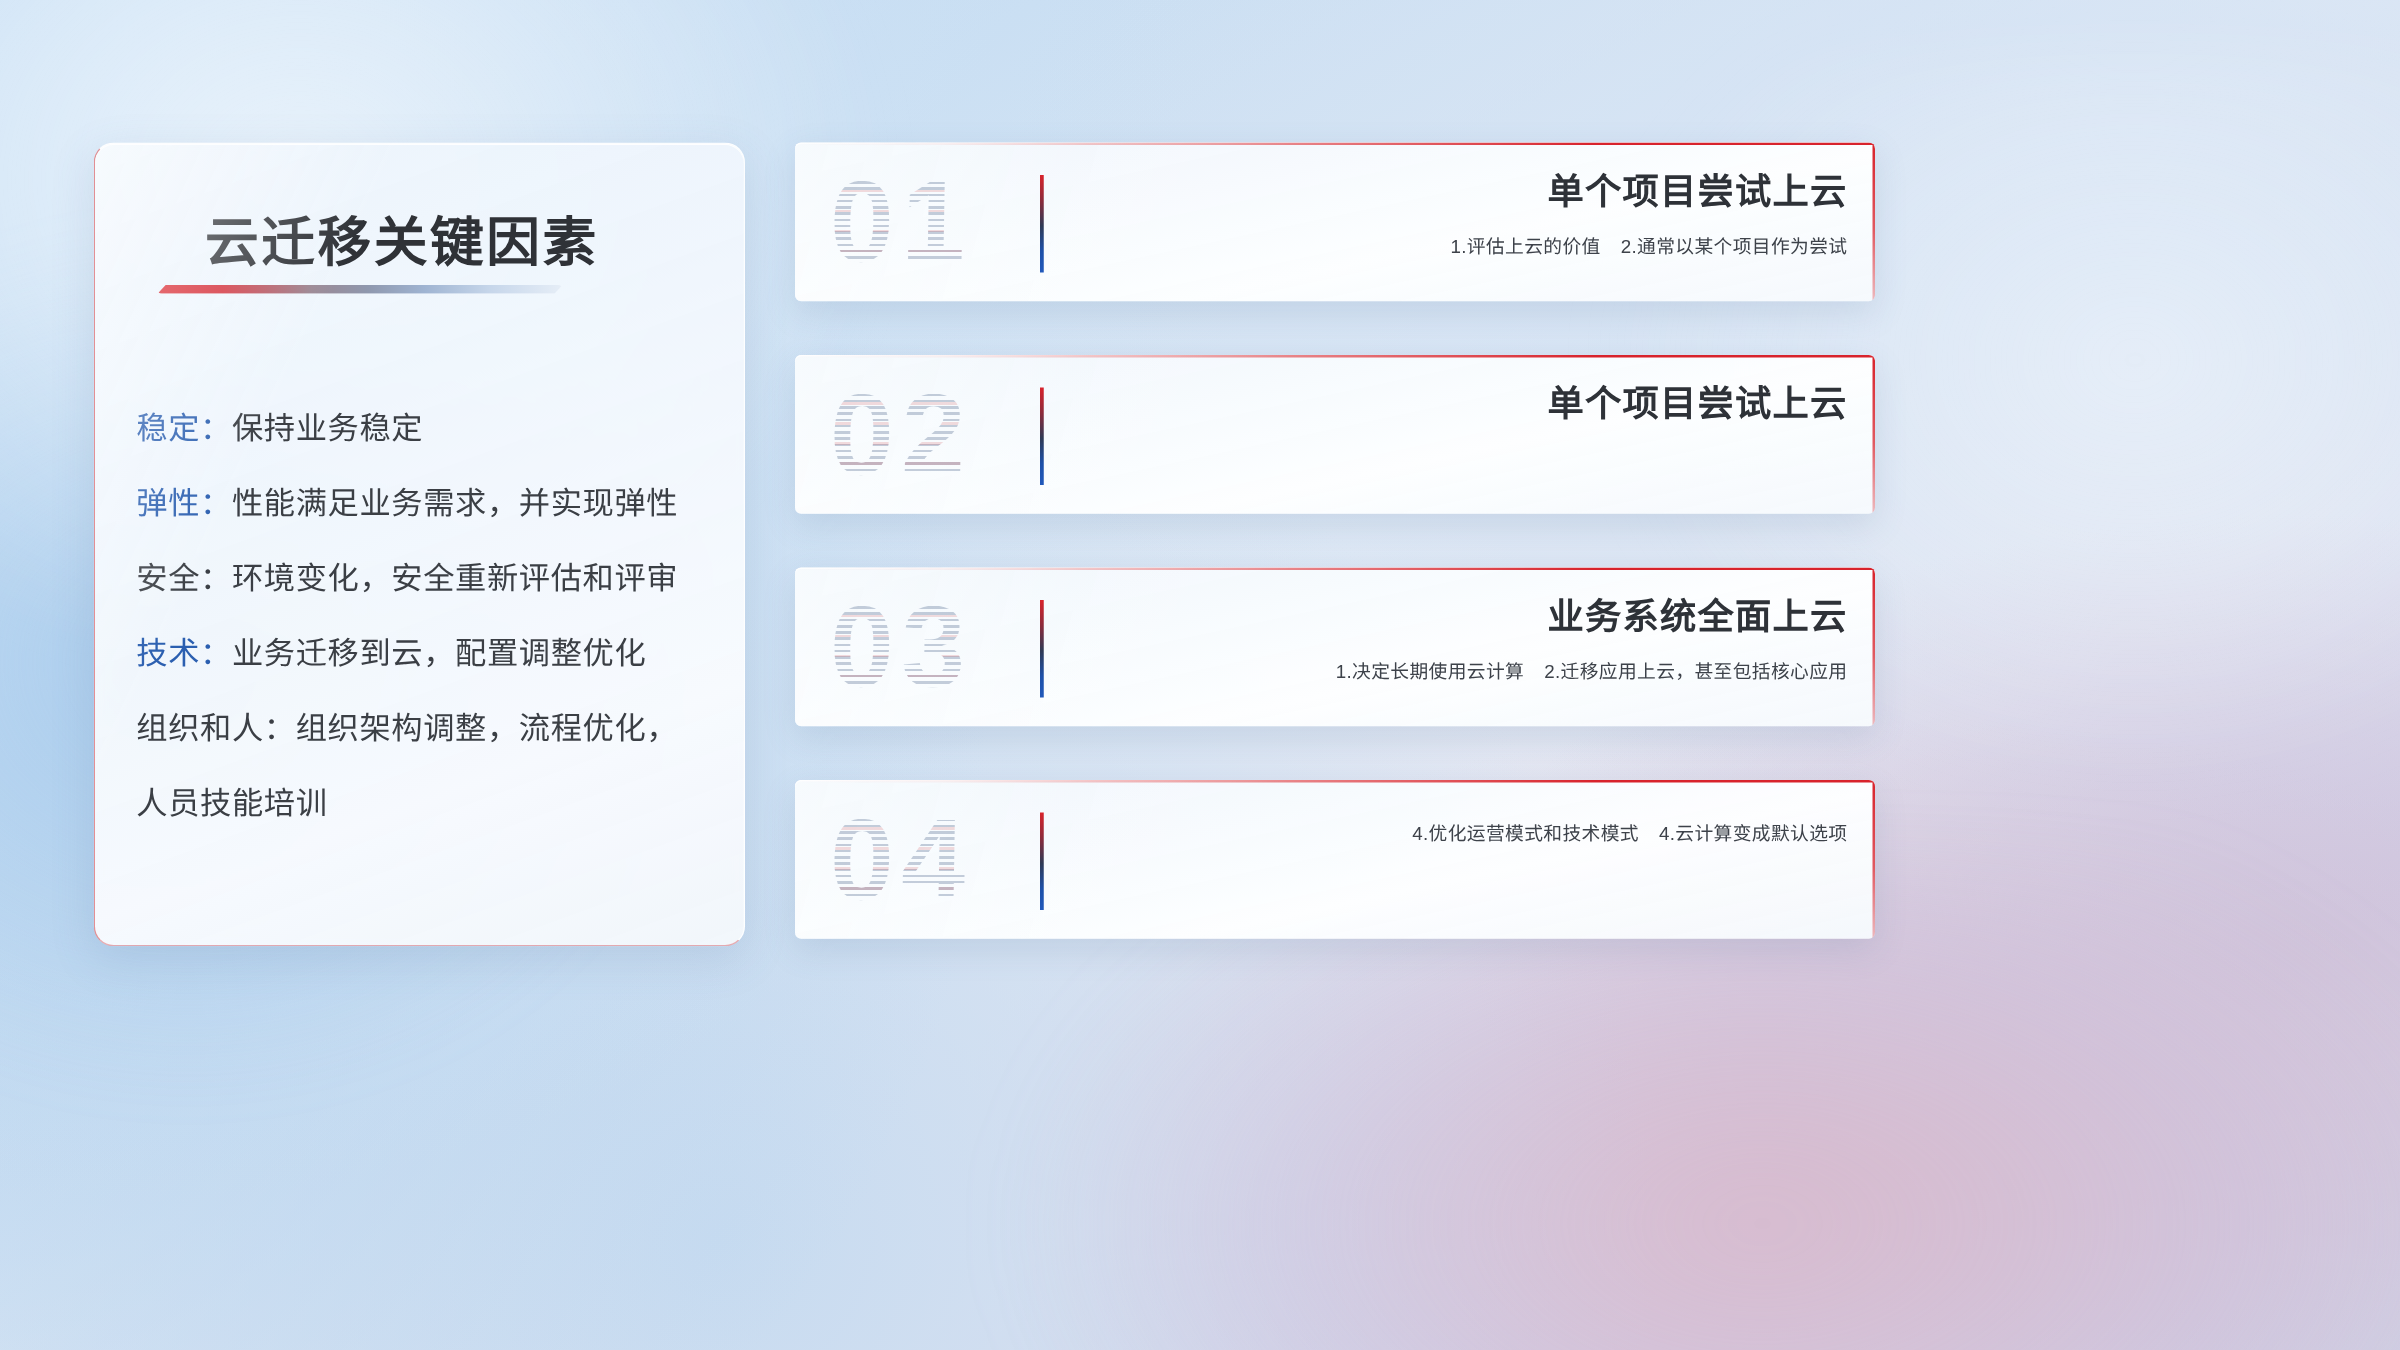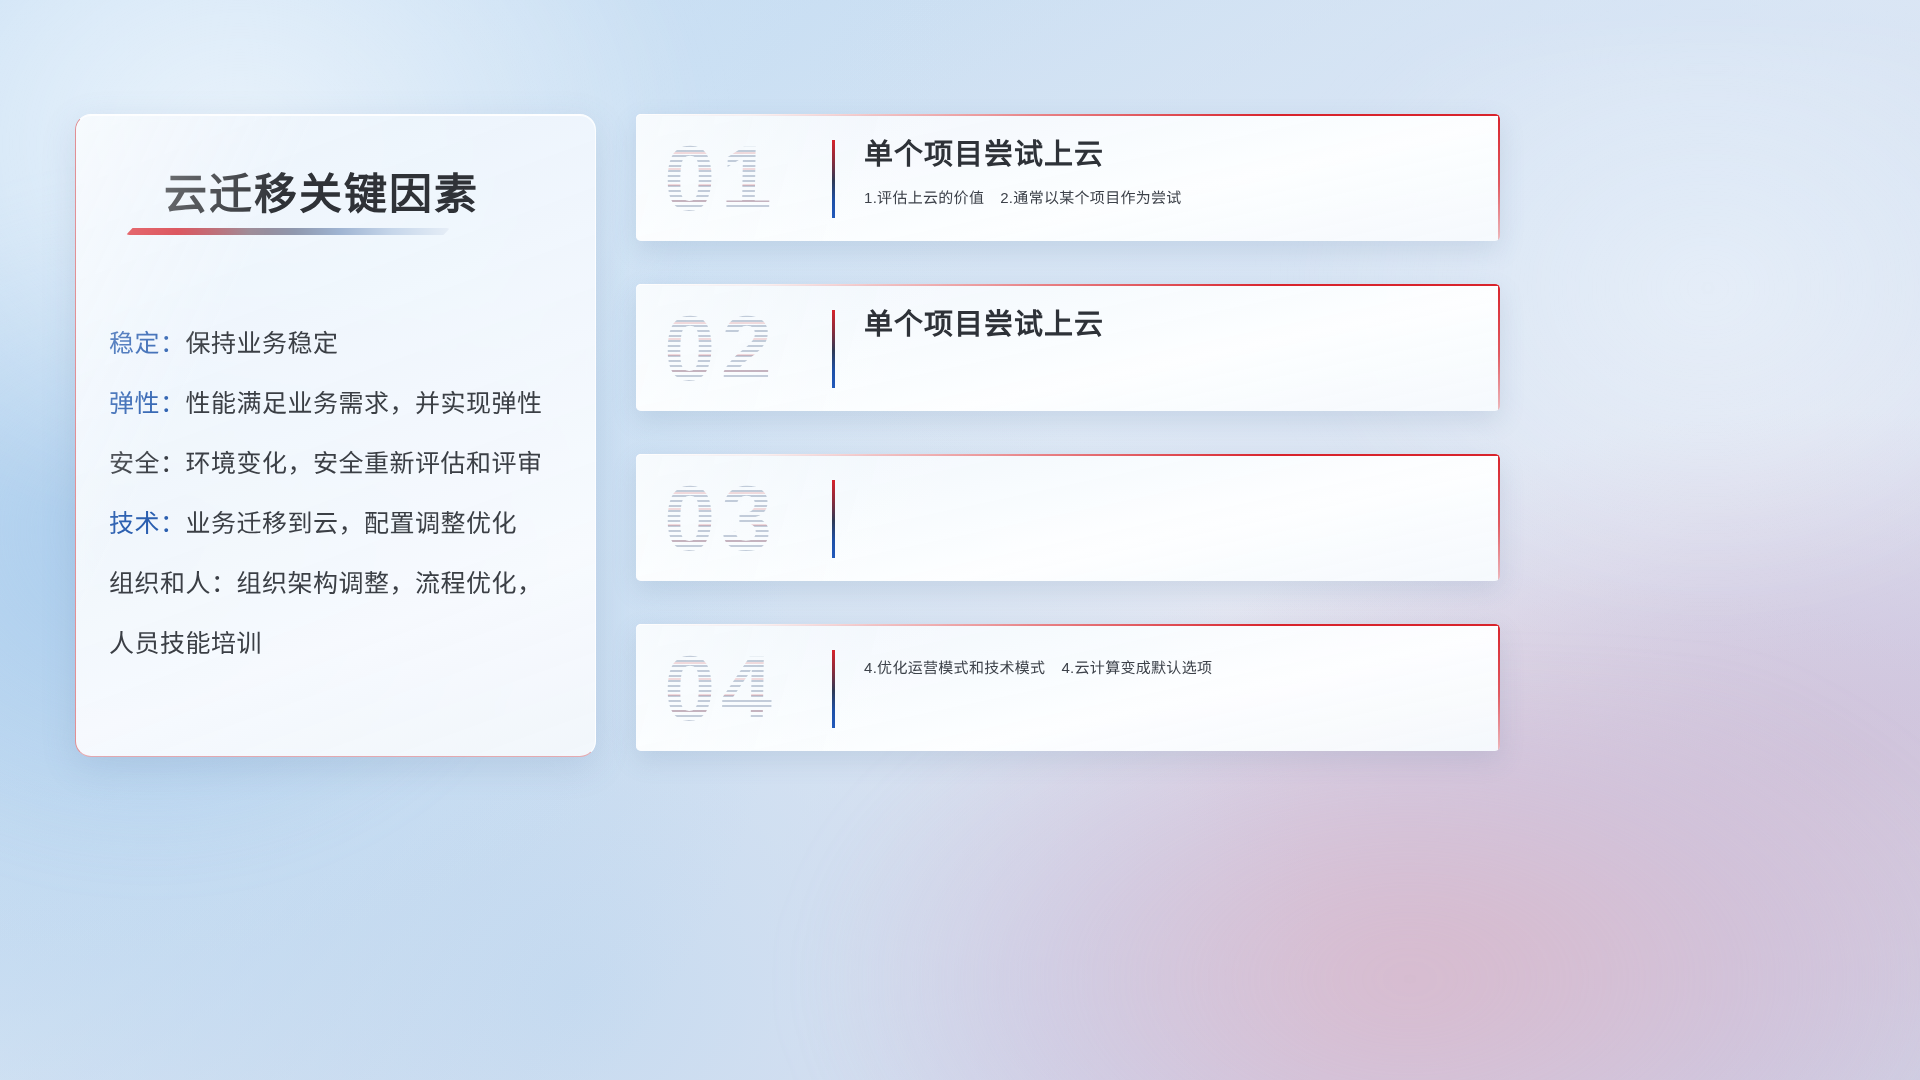--- a/index.html
+++ b/index.html
@@ -240,20 +240,21 @@
     width: 3px;
     height: 78px;
     background: linear-gradient(180deg, #d8232c 0%, #8c2b3b 26%, #2f3a55 52%, #1d50a8 78%, #2159bb 100%);
   }
 
   .card-body {
     position: absolute;
     left: 228px;
     right: 22px;
     top: 20px;
+    text-align: right;
   }
   .card-title {
     font-size: 29px;
     font-weight: 700;
     color: #2e3238;
     letter-spacing: 1px;
     line-height: 40px;
     white-space: nowrap;
   }
   .card-sub {
@@ -334,20 +335,26 @@
       <div class="card-body">
         <div class="card-title">单个项目尝试上云</div>
       </div>
     </div>
 
     <div class="card">
       <div class="card-sheen"></div>
       <div class="card-num">03</div>
       <div class="card-num-tint">03</div>
       <div class="card-divider"></div>
+      <div class="card-body">
+        <div class="card-title">业务系统全面上云</div>
+        <div class="card-sub">
+          <span>1.决定长期使用云计算</span><span class="gap"></span><span>2.迁移应用上云，甚至包括核心应用</span>
+        </div>
+      </div>
     </div>
 
     <div class="card">
       <div class="card-sheen"></div>
       <div class="card-num">04</div>
       <div class="card-num-tint">04</div>
       <div class="card-divider"></div>
       <div class="card-body">
         <div class="card-sub">
           <span>4.优化运营模式和技术模式</span><span class="gap"></span><span>4.云计算变成默认选项</span>

